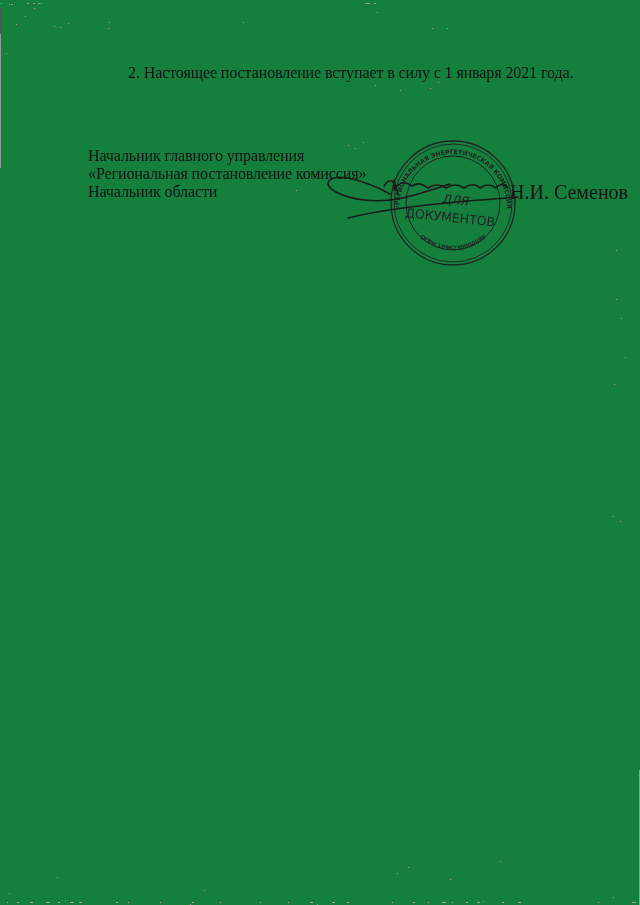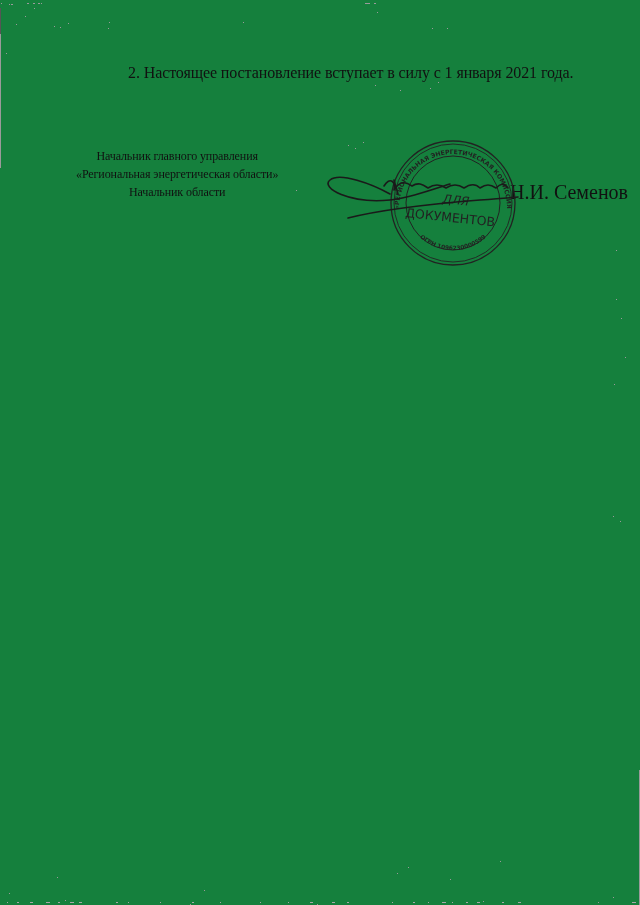--- a/index.html
+++ b/index.html
@@ -25,27 +25,26 @@
     position: absolute;
     left: 128px;
     top: 64px;
     font-size: 16px;
     line-height: 18px;
     white-space: nowrap;
     letter-spacing: -0.1px;
   }
   .sig-block {
     position: absolute;
-    left: 76px;
+    left: 88px;
     top: 147px;
-    font-size: 12px;
+    font-size: 16px;
     line-height: 18px;
     white-space: nowrap;
     letter-spacing: -0.1px;
-    text-align: center;
   }
   .sig-line { display: block; }
   .signer-name {
     position: absolute;
     left: 510px;
     top: 183px;
     font-size: 20px;
     line-height: 18px;
     white-space: nowrap;
   }
@@ -184,21 +183,21 @@
       <rect x="502" y="902" width="2" height="1"></rect>
         <rect x="518" y="902" width="3" height="1"></rect>
         <rect x="632" y="902" width="4" height="1"></rect>
     </g>
   </svg>
 
   <div class="paragraph">2. Настоящее постановление вступает в силу с 1 января 2021 года.</div>
 
   <div class="sig-block">
     <span class="sig-line">Начальник главного управления</span>
-    <span class="sig-line">«Региональная энергетическая области»</span>
+    <span class="sig-line">«Региональная постановление комиссия»</span>
     <span class="sig-line">Начальник области</span>
   </div>
 
   <div class="signer-name">Н.И. Семенов</div>
 
   <svg class="stamp" viewBox="0 0 140 126" xmlns="http://www.w3.org/2000/svg">
     <defs>
       <path id="ringTop" d="M 16 68 A 54 54 0 1 1 124 68"></path>
       <path id="ringBottom" d="M 22 74 A 50 50 0 0 0 118 74"></path>
     </defs>

